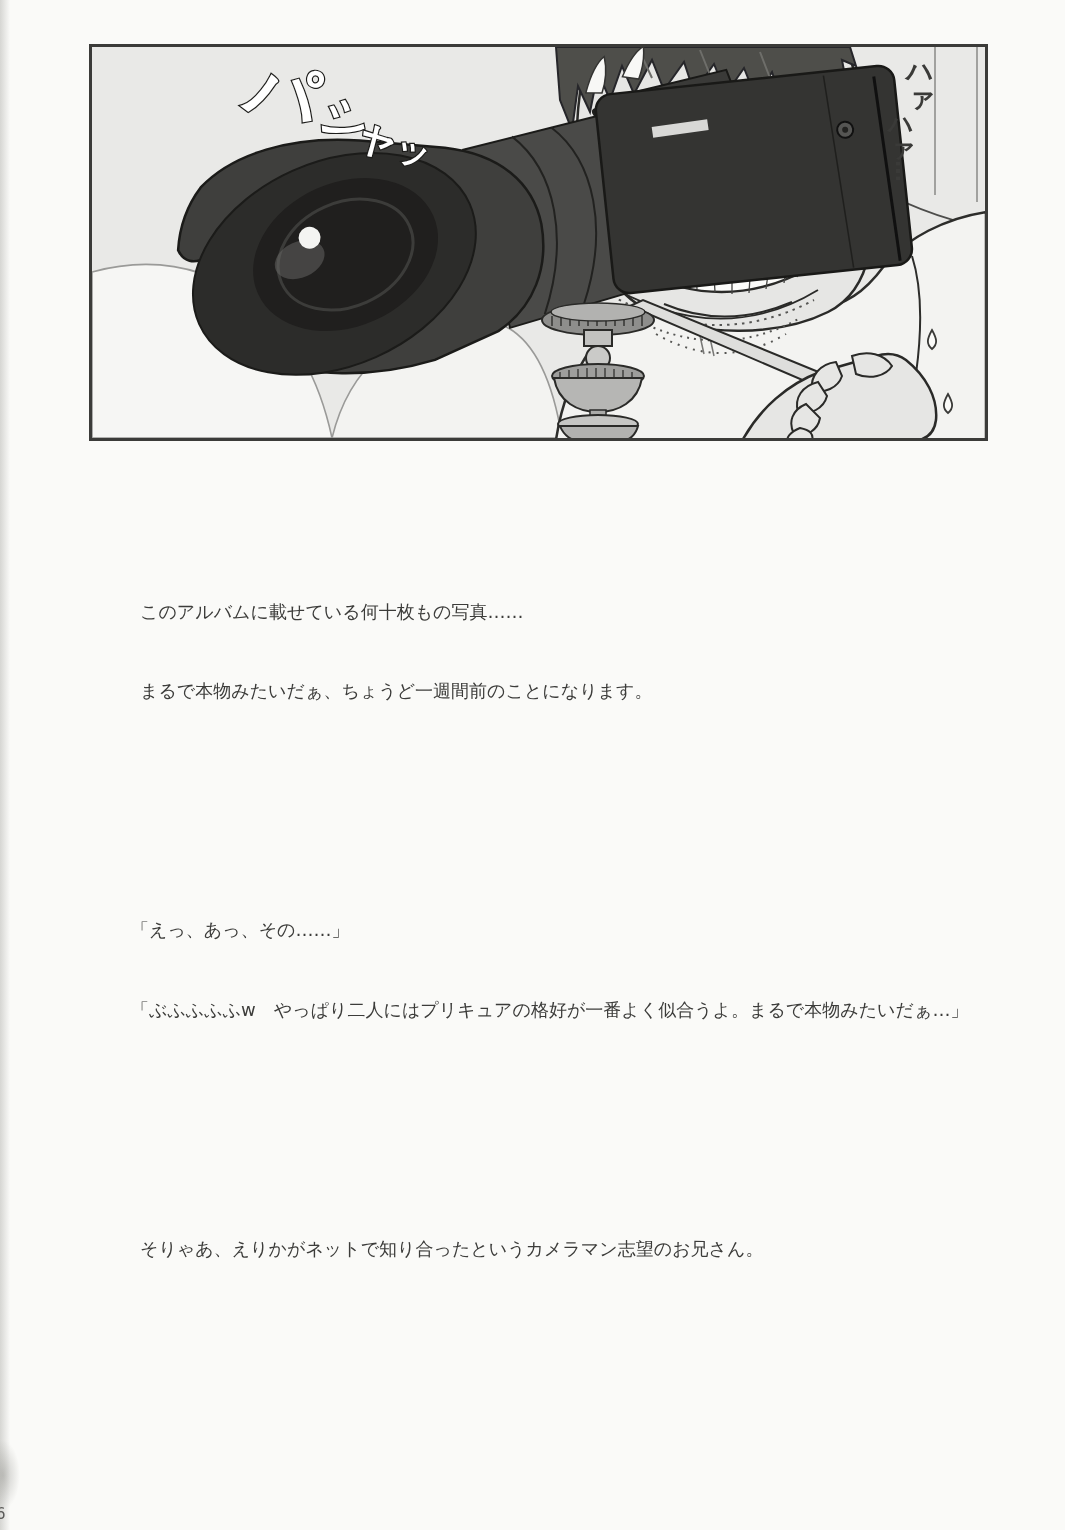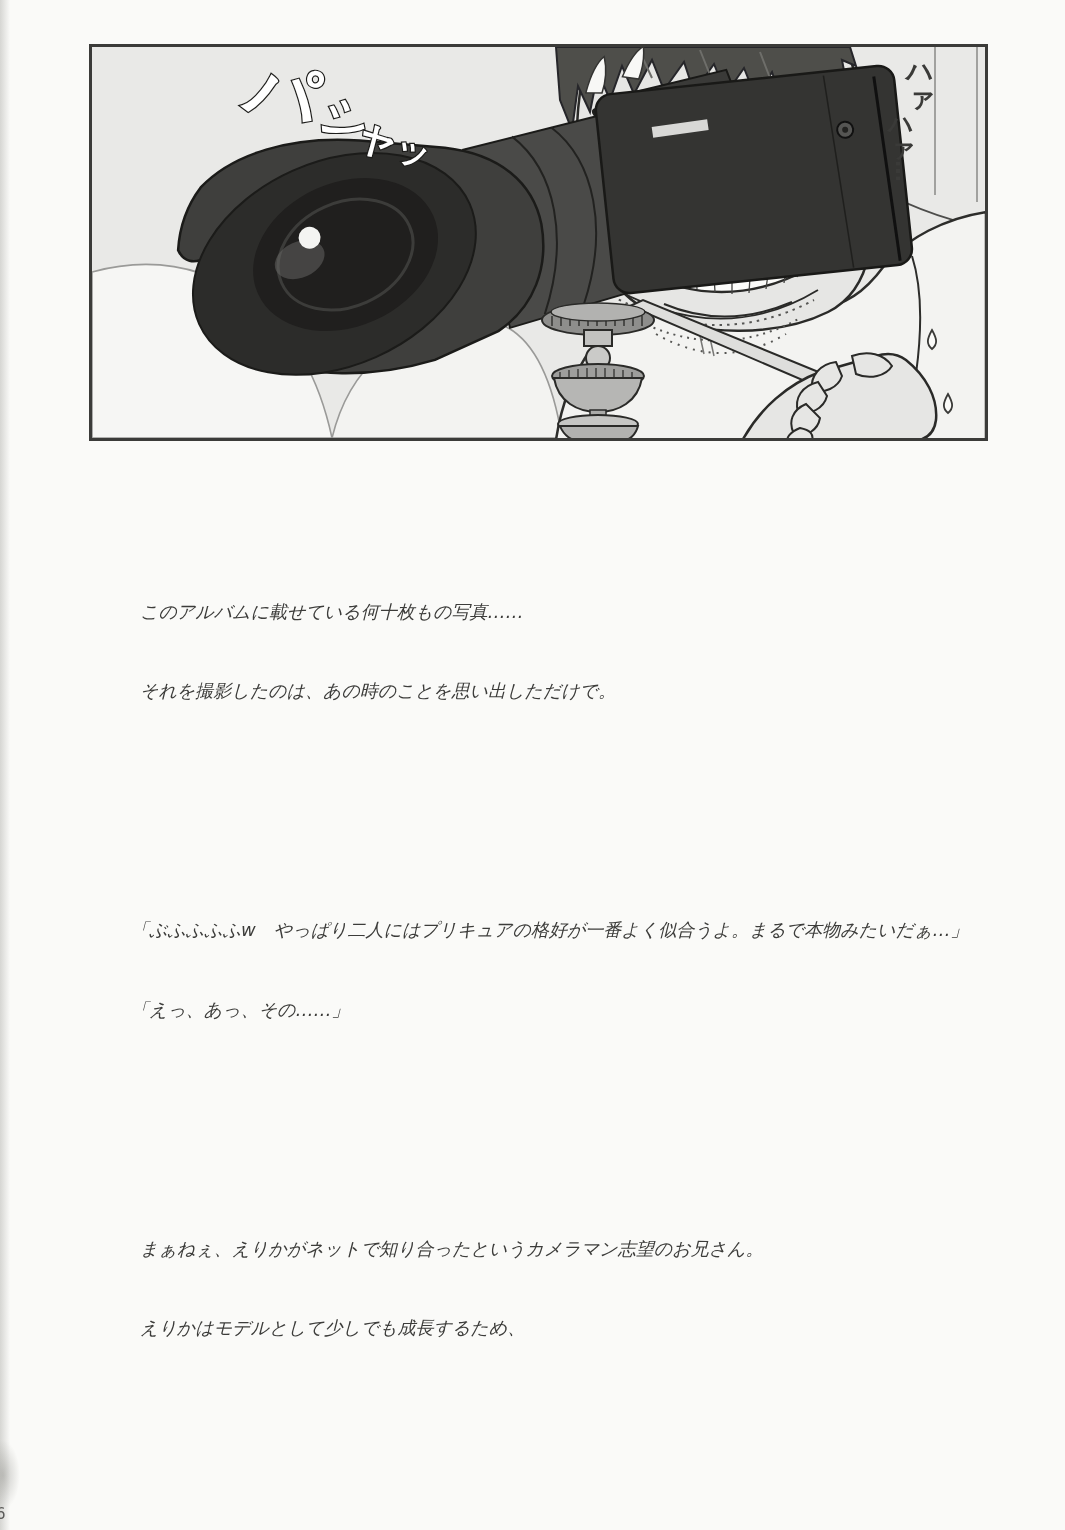--- a/index.html
+++ b/index.html
@@ -17,21 +17,21 @@
     position:absolute;left:-14px;top:1440px;width:34px;height:70px;
     background:radial-gradient(ellipse at center,rgba(140,140,135,.45),rgba(140,140,135,0) 70%);
   }
   .panel-svg{position:absolute;left:0;top:0;}
   .story{
     position:absolute;left:140px;top:466px;width:890px;
     font-size:18px;line-height:26.5px;color:#3c3c3a;
     letter-spacing:0px;white-space:pre;
   }
   .tblock{margin:0 0 27px 0;}
-  .tline{height:26.5px;font-style:italic;}
+  .tline{height:26.5px;}
   .dialogue .tline{margin-left:-9px;} 
   .pagenum{
     position:absolute;left:-4px;top:1505px;font-size:15px;color:#5a5a58;
   }
   svg text.sfx-shutter{
     fill:#ffffff;stroke:#1d1d1b;stroke-width:2.4px;paint-order:stroke;
     font-weight:bold;font-family:"DejaVu Sans",sans-serif;
   }
   svg text.sfx-breath{
     fill:#3a3a38;font-weight:bold;font-family:"DejaVu Sans",sans-serif;
@@ -224,31 +224,30 @@
     <text class="sfx-shutter" x="316" y="122" font-size="48" transform="rotate(30 316 122)">シ</text>
     <text class="sfx-shutter" x="352" y="142" font-size="44" transform="rotate(26 352 142)">ャ</text>
     <text class="sfx-shutter" x="392" y="156" font-size="36" transform="rotate(20 392 156)">ッ</text>
   </g>
 </svg>
 
 <div class="story">
 
   <div class="tblock narration">
     <div class="tline">このアルバムに載せている何十枚もの写真……</div>
-    <div class="tline">それを撮影したのは、あの時のことを思い出しただけで。</div>
+    <div class="tline">まるで本物みたいだぁ、ちょうど一週間前のことになります。</div>
   </div>
 
   <div class="tblock dialogue">
+    <div class="tline">「えっ、あっ、その……」</div>
     <div class="tline">「ぶふふふふw　やっぱり二人にはプリキュアの格好が一番よく似合うよ。まるで本物みたいだぁ…」</div>
-    <div class="tline">「えっ、あっ、その……」</div>
   </div>
 
   <div class="tblock narration">
-    <div class="tline">まぁねぇ、えりかがネットで知り合ったというカメラマン志望のお兄さん。</div>
-    <div class="tline">えりかはモデルとして少しでも成長するため、</div>
+    <div class="tline">そりゃあ、えりかがネットで知り合ったというカメラマン志望のお兄さん。</div>
     
   </div>
 
   
 
   
 
   
 
   

